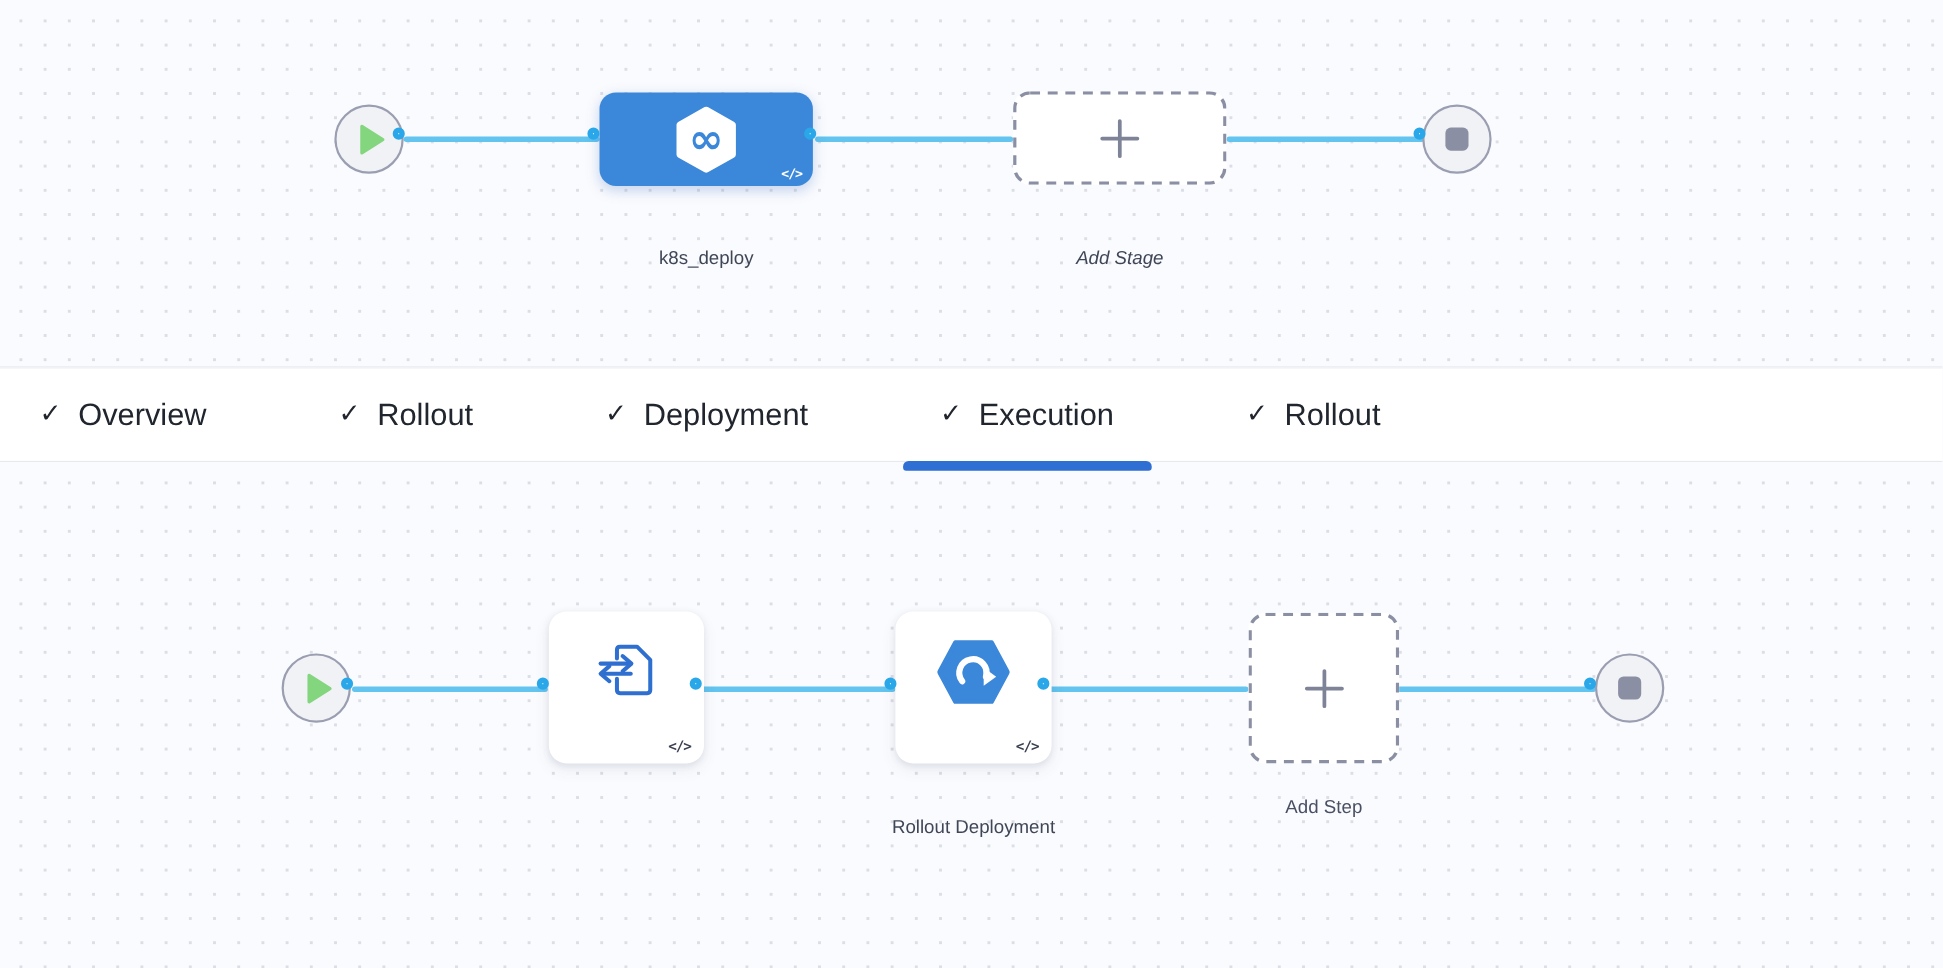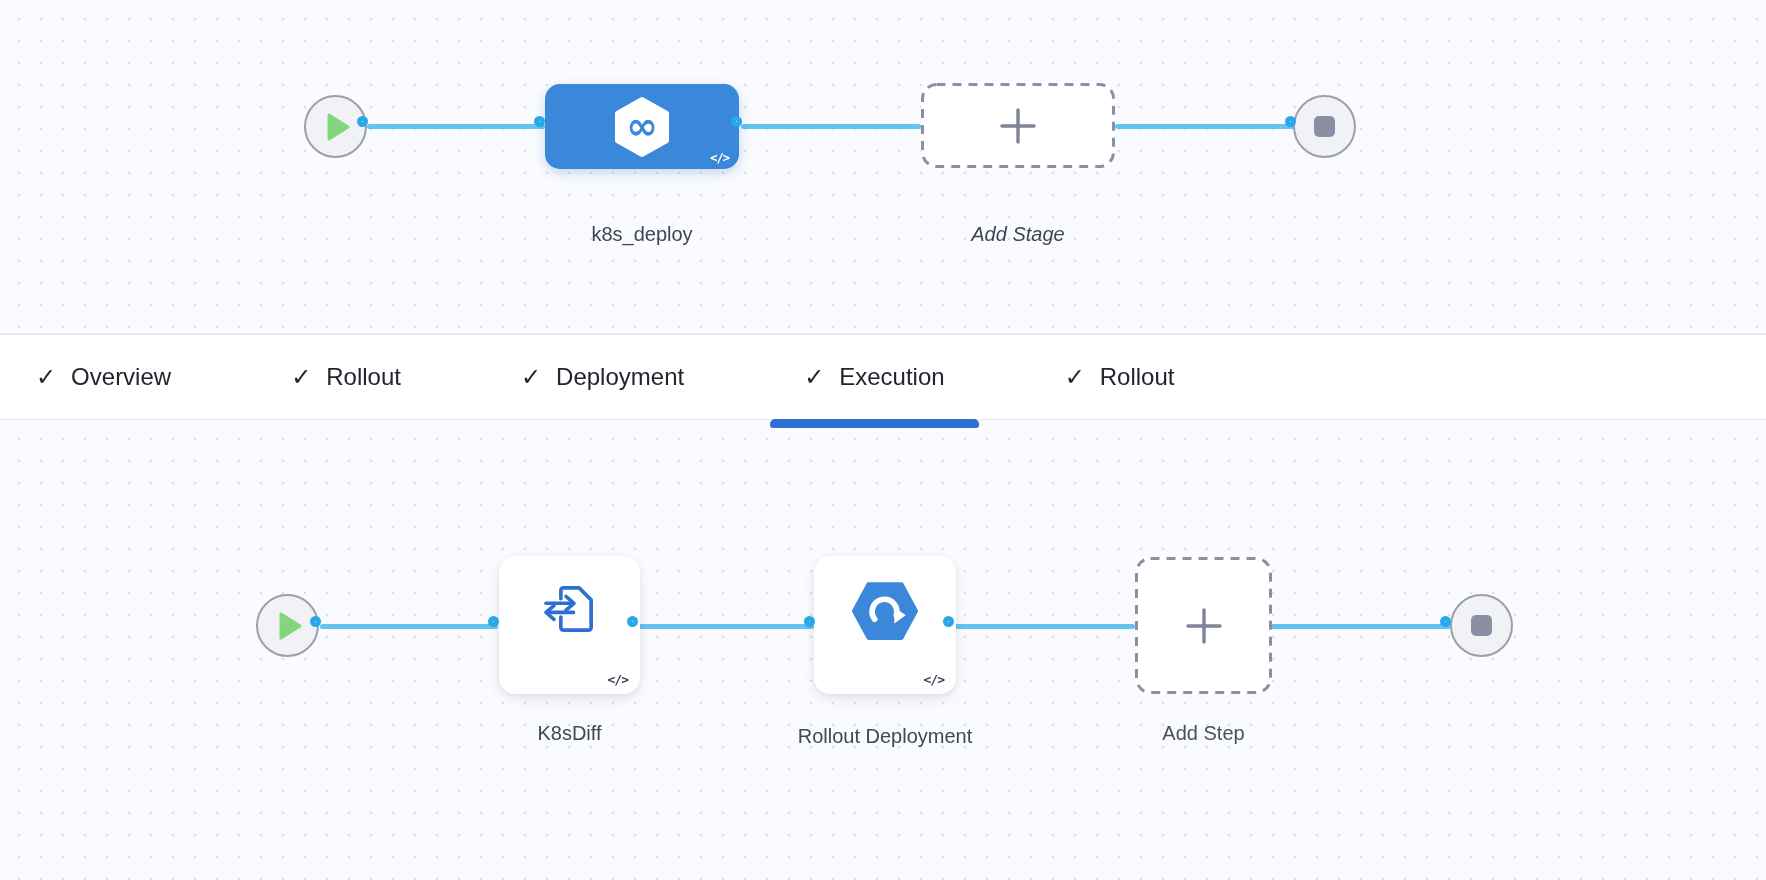--- a/index.html
+++ b/index.html
@@ -66,38 +66,38 @@
   
   .step-card {
     position:absolute; width:141px; height:138px; border-radius:16px;
     background:#ffffff; z-index:2;
     box-shadow:0 2px 6px rgba(64,76,110,.10), 0 6px 14px rgba(64,76,110,.08);
     display:flex; align-items:flex-start; justify-content:center;
   }
 
   
   .node-label {
-    position:absolute; text-align:center; font-size:20px; color:#3f4656;
+    position:absolute; text-align:center; font-size:17px; color:#3f4656;
     z-index:2; line-height:45px;
   }
 
   
   #tabbar {
     position:absolute; top:334px; left:0; width:1766px; height:86px;
     background:#ffffff; border-top:1px solid #ecedf1; border-bottom:1px solid #e8e9ed;
     display:flex; align-items:center; gap:48px; z-index:6;
   }
   .tab {
     position:relative; height:100%; padding:0 36px;
     display:flex; align-items:center; gap:15px; cursor:pointer;
   }
   .tab .check {
     font-size:24px; font-weight:bold; color:#20252e; line-height:1;
   }
-  .tab .tab-label { font-size:24px; color:#20252e; white-space:nowrap; }
+  .tab .tab-label { font-size:28px; color:#20252e; white-space:nowrap; }
   .tab.active .tab-label { font-weight:normal; }
   .tab-underline {
     position:absolute; left:2px; right:2px; bottom:-9px; height:9px;
     background:#2f6ed3; border-radius:5px 5px 3px 3px; z-index:7;
   }
 </style>
 </head>
 <body>
 
 <div id="stage-canvas" class="canvas">
@@ -221,16 +221,15 @@
       <path d="M23,7 V39 M7,23 H39" stroke="#7e8398" stroke-width="3.4" stroke-linecap="round" fill="none"></path>
     </svg>
   </div>
 
   <div class="port" style="left:1440px; top:196px;"></div>
 
   <div class="endpoint" style="left:1450px; top:174px;">
     <div class="stop-square"></div>
   </div>
 
-  <div class="node-label" style="left:499px; top:291px; width:141px;">K8sDiff</div>
-  <div class="node-label" style="left:785px; top:294px; width:200px;">Rollout Deployment</div>
+  <div class="node-label" style="left:785px; top:309px; width:200px;">Rollout Deployment</div>
   <div class="node-label" style="left:1135px; top:291px; width:137px; color:#4a5063;">Add Step</div>
 </div>
 
 </body></html>

